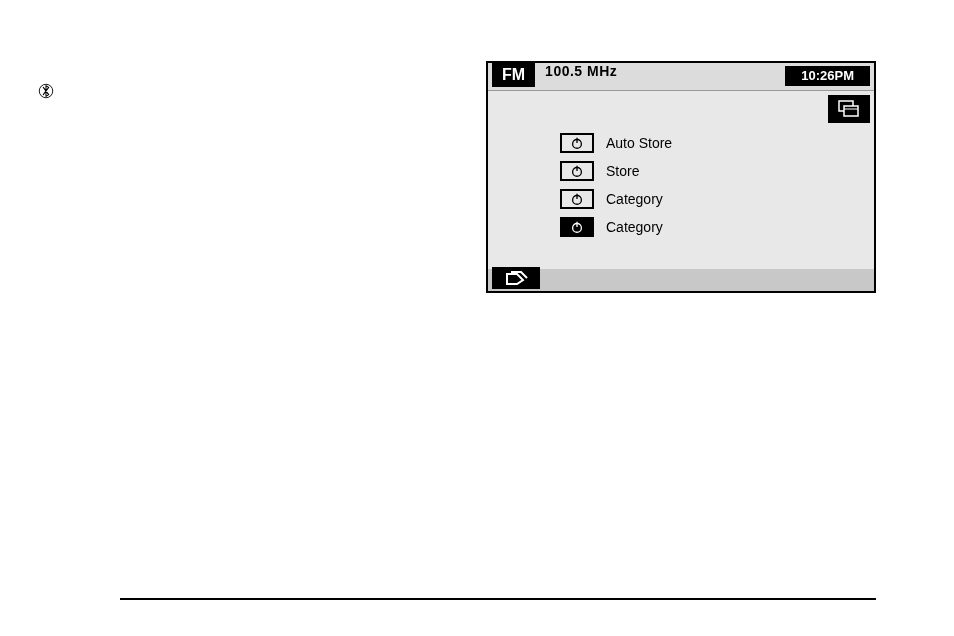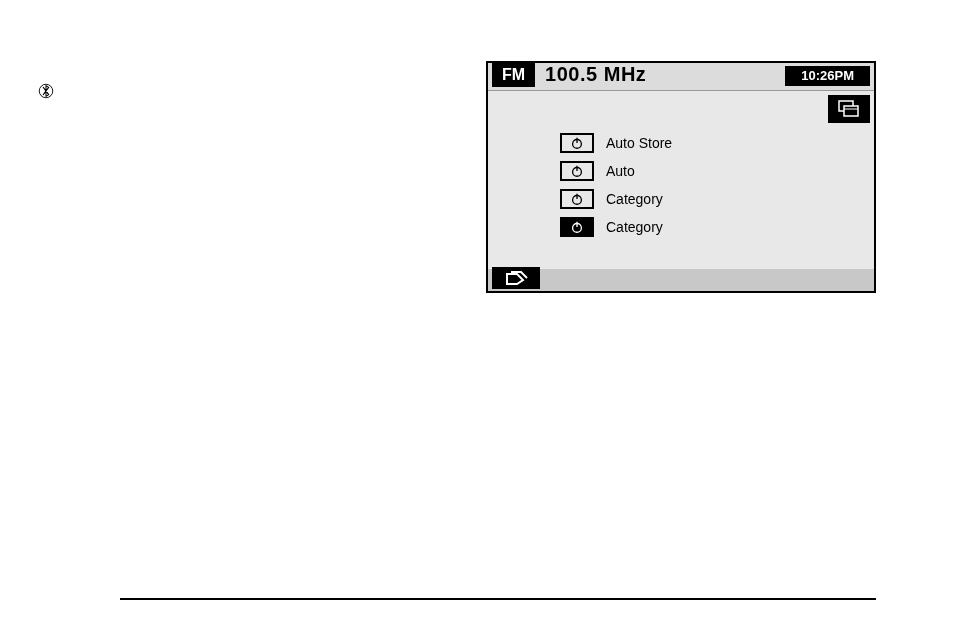--- a/index.html
+++ b/index.html
@@ -37,21 +37,21 @@
     .band-badge {
       background: black;
       color: white;
       font-weight: bold;
       font-size: 16px;
       padding: 3px 10px;
       margin-left: 4px;
       margin-right: 10px;
     }
     .frequency {
-      font-size: 20px;
+      font-size: 14px;
       font-weight: bold;
       color: black;
       letter-spacing: 0.5px;
     }
     .clock {
       position: absolute;
       right: 4px;
       top: 3px;
       background: black;
       color: white;
@@ -170,21 +170,21 @@
       <span class="menu-label">Auto Store</span>
     </div>
 
     <div class="menu-item">
       <div class="power-box">
         <svg viewBox="0 0 16 16" width="14" height="14">
           <circle cx="8" cy="9" r="5" fill="none" stroke="black" stroke-width="1.5"></circle>
           <line x1="8" y1="2" x2="8" y2="8" stroke="black" stroke-width="1.5"></line>
         </svg>
       </div>
-      <span class="menu-label">Auto</span>
+      <span class="menu-label">Store</span>
     </div>
 
     <div class="menu-item">
       <div class="power-box">
         <svg viewBox="0 0 16 16" width="14" height="14">
           <circle cx="8" cy="9" r="5" fill="none" stroke="black" stroke-width="1.5"></circle>
           <line x1="8" y1="2" x2="8" y2="8" stroke="black" stroke-width="1.5"></line>
         </svg>
       </div>
       <span class="menu-label">Category</span>

